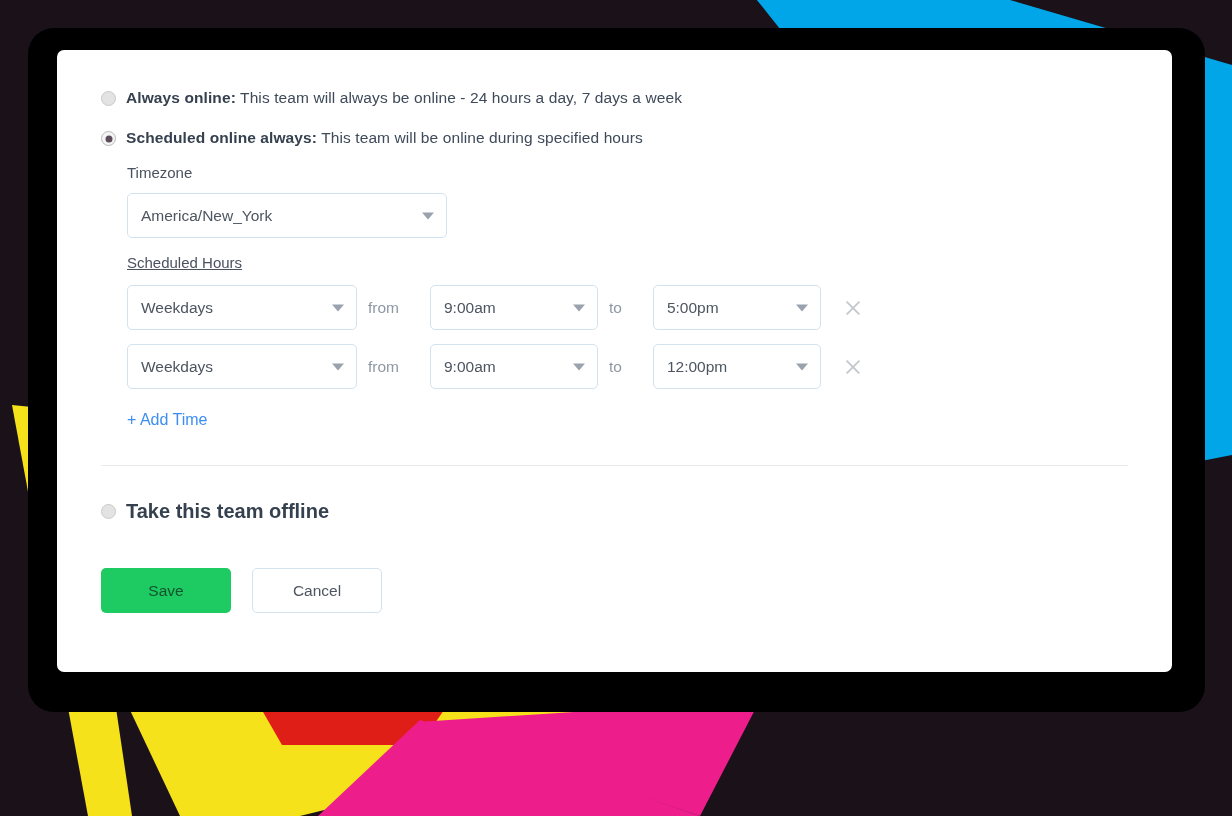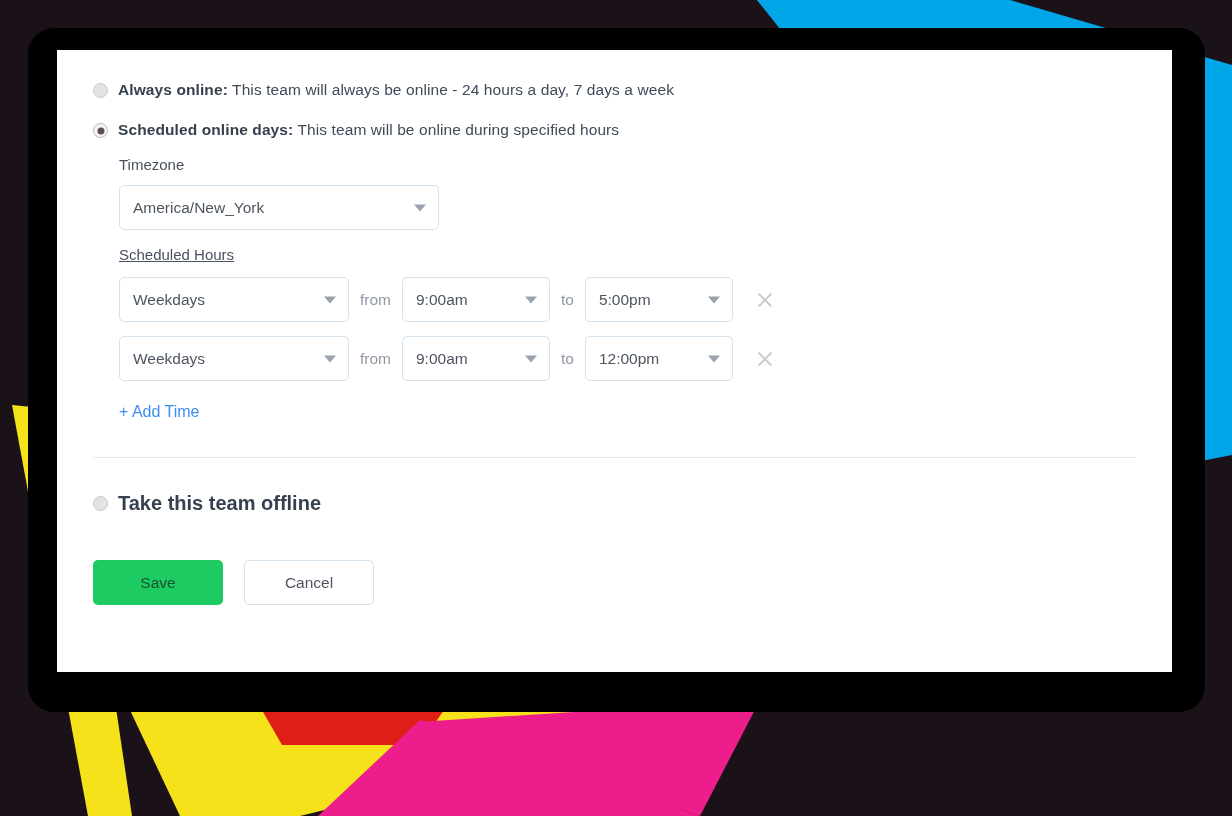--- a/index.html
+++ b/index.html
@@ -39,22 +39,23 @@
 
   
   .card {
     position: absolute;
     left: 57px;
     top: 50px;
     width: 1115px;
     height: 622px;
     background: #ffffff;
     z-index: 3;
-    padding: 8px;
+    padding: 16px;
     overflow: hidden;
+    border-radius: 7px;
   }
 
   .card-inner {
     padding: 22px 28px 0 28px;
   }
 
   
   .radio-row {
     display: flex;
     align-items: flex-start;
@@ -145,21 +146,21 @@
 
   .select.timezone { width: 320px; }
 
   
   .time-row {
     display: flex;
     align-items: center;
     margin-bottom: 14px;
   }
   .select.day { width: 230px; }
-  .select.time { width: 148px; }
+  .select.time { width: 168px; margin-left: 20px; }
 
   .conj {
     font-size: 15.5px;
     color: #8e98a4;
     padding: 0 11px;
   }
 
   .remove-btn {
     margin-left: 22px;
     width: 20px;
@@ -270,21 +271,21 @@
     <div class="radio-row">
       <span class="radio"></span>
       <span class="radio-text">
         <b>Always online:</b><span> This team will always be online - 24 hours a day, 7 days a week</span>
       </span>
     </div>
 
     <div class="radio-row second">
       <span class="radio checked"></span>
       <span class="radio-text">
-        <b>Scheduled online days:</b><span> This team will be online during specified hours</span>
+        <b>Scheduled online always:</b><span> This team will be online during specified hours</span>
       </span>
     </div>
 
     <div class="schedule-block">
 
       <div class="field-label">Timezone</div>
 
       <div class="select timezone">
         <span>America/New_York</span>
         <span class="caret"></span>

